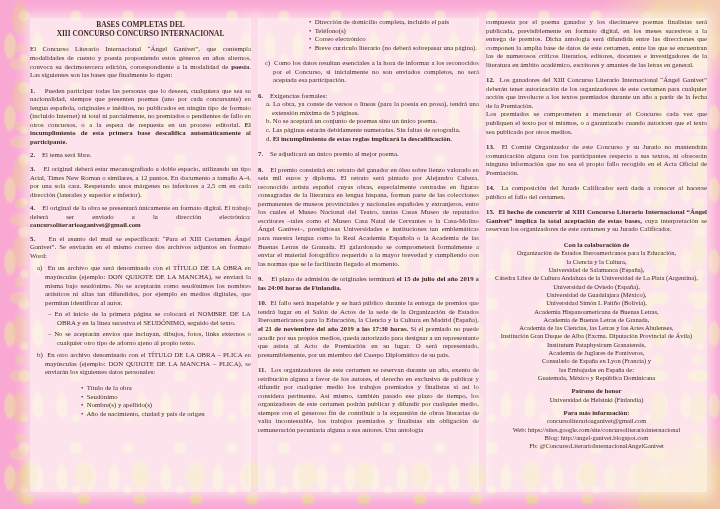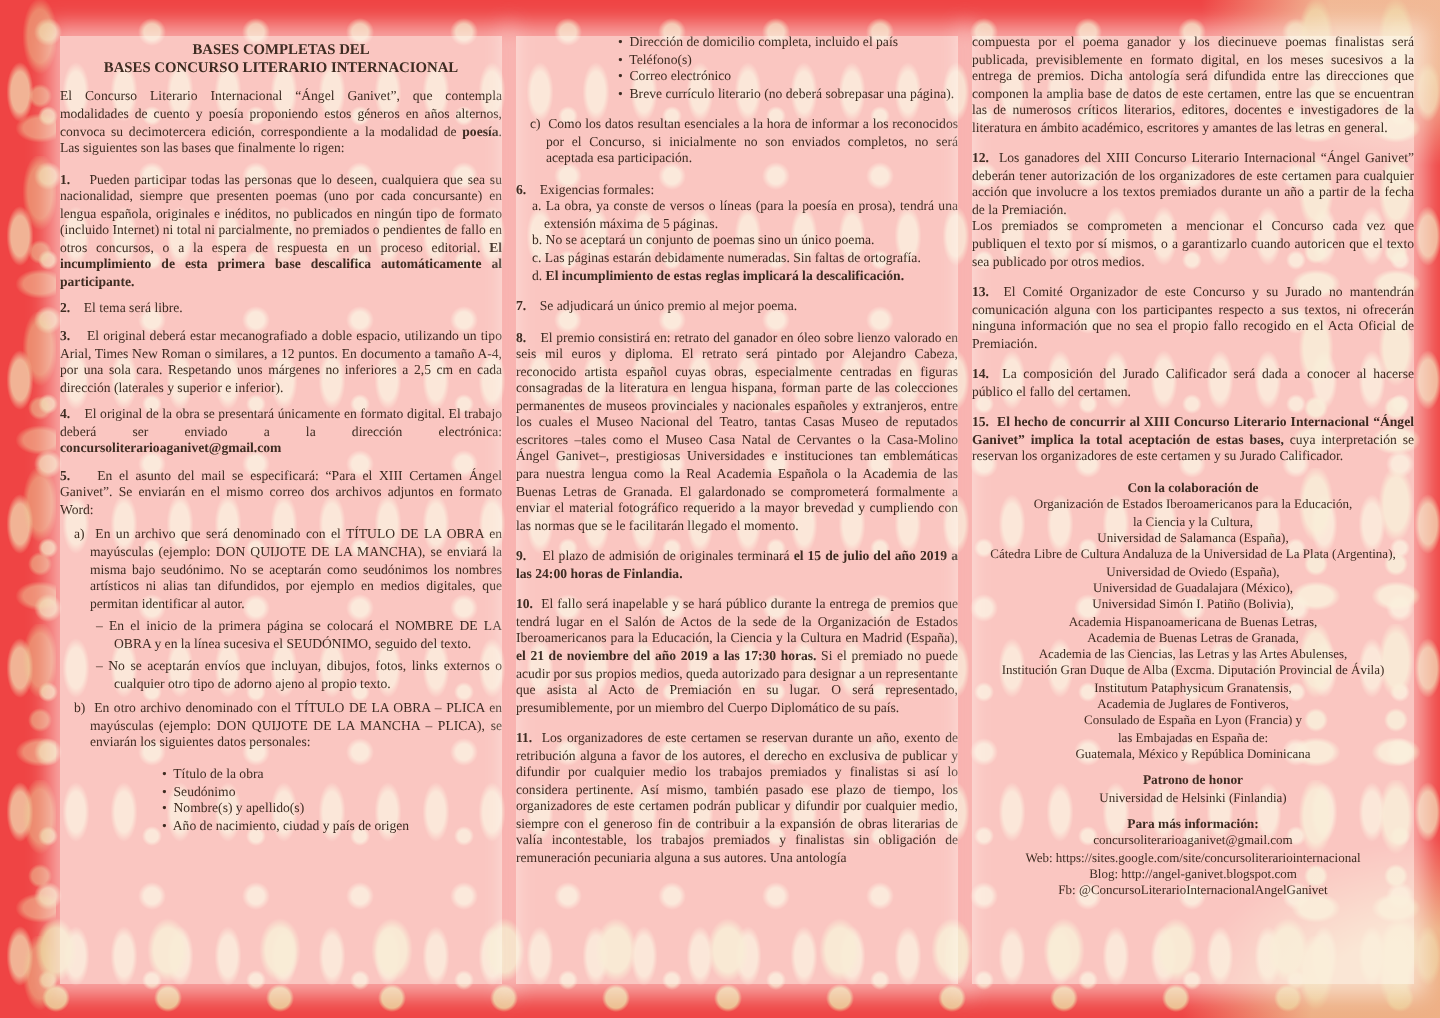--- a/index.html
+++ b/index.html
@@ -1,20 +1,20 @@
 <!DOCTYPE html>
 <html><head>
 <meta charset="utf-8">
 <style>
   html,body{margin:0;padding:0;background:#e9e2d2;}
   #page{
     position:relative;
     width:720px;height:509px;
     overflow:hidden;
-    background:#ef4444;
+    background:#f9a8d4;
     font-family:"Liberation Serif","DejaVu Serif",serif;
     color:#3e2c22;
   }
   
   .bg{
     position:absolute;inset:0;
     background-image:
       radial-gradient(circle 7px at 24px 16px, #f4dfba 0 4px, rgba(244,223,186,0) 7px),
       radial-gradient(ellipse 9px 20px at 10px 46px, #f2d9b0 0 50%, rgba(242,217,176,0) 75%),
       radial-gradient(ellipse 9px 20px at 38px 46px, #f2d9b0 0 50%, rgba(242,217,176,0) 75%),
@@ -83,21 +83,21 @@
   <div class="band band-left"></div>
   <div class="band band-right"></div>
   <div class="band band-bottom"></div>
   <div class="corner corner-bl"></div>
   <div class="corner corner-br"></div>
   <div class="corner corner-tr"></div>
 
   <div id="cols">
     <div class="col">
         <div class="blk title"><span>BASES COMPLETAS DEL</span></div>
-        <div class="blk title"><span>BASES CONCURSO LITERARIO INTERNACIONAL</span></div>
+        <div class="blk title"><span>XIII CONCURSO CONCURSO INTERNACIONAL</span></div>
         <div class="blk p gap"><span>El Concurso Literario Internacional “Ángel Ganivet”, que contempla modalidades de cuento y poesía proponiendo estos géneros en años alternos, convoca su decimotercera edición, correspondiente a la modalidad de </span><span class="b">poesía</span><span>. Las siguientes son las bases que finalmente lo rigen:</span></div>
         <div class="blk p gap"><span class="b">1.&nbsp;&nbsp;&nbsp;&nbsp;</span><span>Pueden participar todas las personas que lo deseen, cualquiera que sea su nacionalidad, siempre que presenten poemas (uno por cada concursante) en lengua española, originales e inéditos, no publicados en ningún tipo de formato (incluido Internet) ni total ni parcialmente, no premiados o pendientes de fallo en otros concursos, o a la espera de respuesta en un proceso editorial. </span><span class="b">El incumplimiento de esta primera base descalifica automáticamente al participante.</span></div>
         <div class="blk p"><span class="b">2.&nbsp;&nbsp;&nbsp;&nbsp;</span><span>El tema será libre.</span></div>
         <div class="blk p"><span class="b">3.&nbsp;&nbsp;&nbsp;&nbsp;</span><span>El original deberá estar mecanografiado a doble espacio, utilizando un tipo Arial, Times New Roman o similares, a 12 puntos. En documento a tamaño A-4, por una sola cara. Respetando unos márgenes no inferiores a 2,5 cm en cada dirección (laterales y superior e inferior).</span></div>
         <div class="blk p"><span class="b">4.&nbsp;&nbsp;&nbsp;&nbsp;</span><span>El original de la obra se presentará únicamente en formato digital. El trabajo deberá ser enviado a la dirección electrónica: </span><span class="b">concursoliterarioaganivet@gmail.com</span></div>
         <div class="blk p"><span class="b">5.&nbsp;&nbsp;&nbsp;&nbsp;</span><span>En el asunto del mail se especificará: “Para el XIII Certamen Ángel Ganivet”. Se enviarán en el mismo correo dos archivos adjuntos en formato Word:</span></div>
         <div class="blk sub"><span>a)&nbsp; En un archivo que será denominado con el TÍTULO DE LA OBRA en mayúsculas (ejemplo: DON QUIJOTE DE LA MANCHA), se enviará la misma bajo seudónimo. No se aceptarán como seudónimos los nombres artísticos ni alias tan difundidos, por ejemplo en medios digitales, que permitan identificar al autor.</span></div>
         <div class="blk dash"><span>– En el inicio de la primera página se colocará el NOMBRE DE LA OBRA y en la línea sucesiva el SEUDÓNIMO, seguido del texto.</span></div>
         <div class="blk dash"><span>– No se aceptarán envíos que incluyan, dibujos, fotos, links externos o cualquier otro tipo de adorno ajeno al propio texto.</span></div>
         <div class="blk sub"><span>b)&nbsp; En otro archivo denominado con el TÍTULO DE LA OBRA – PLICA en mayúsculas (ejemplo: DON QUIJOTE DE LA MANCHA – PLICA), se enviarán los siguientes datos personales:</span></div>

